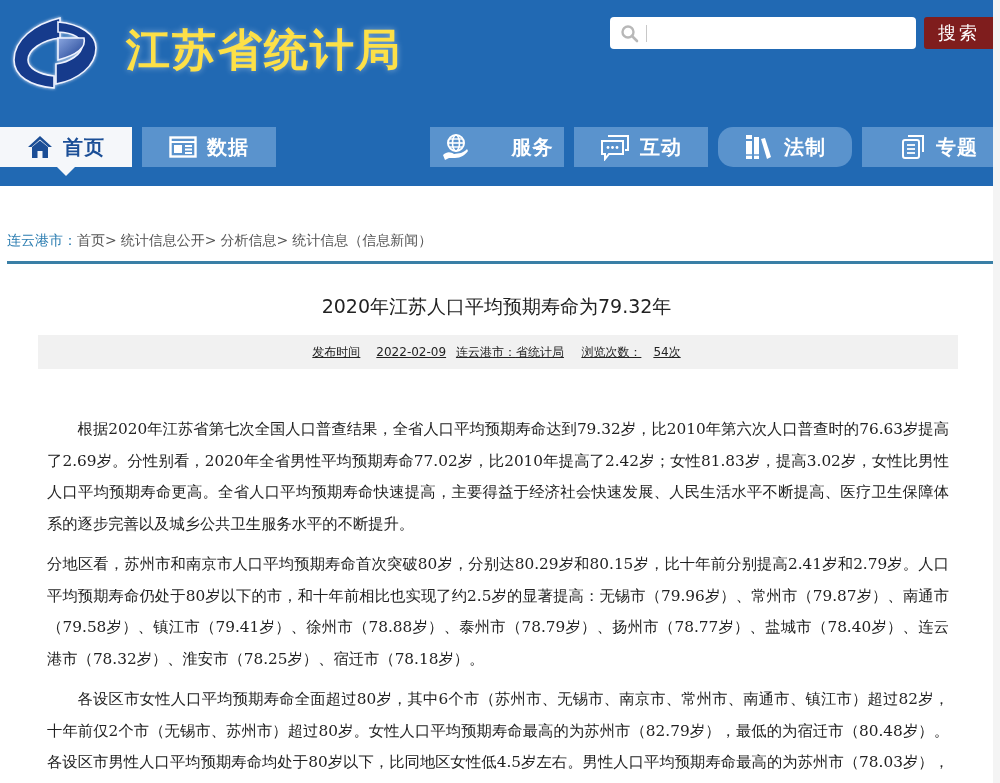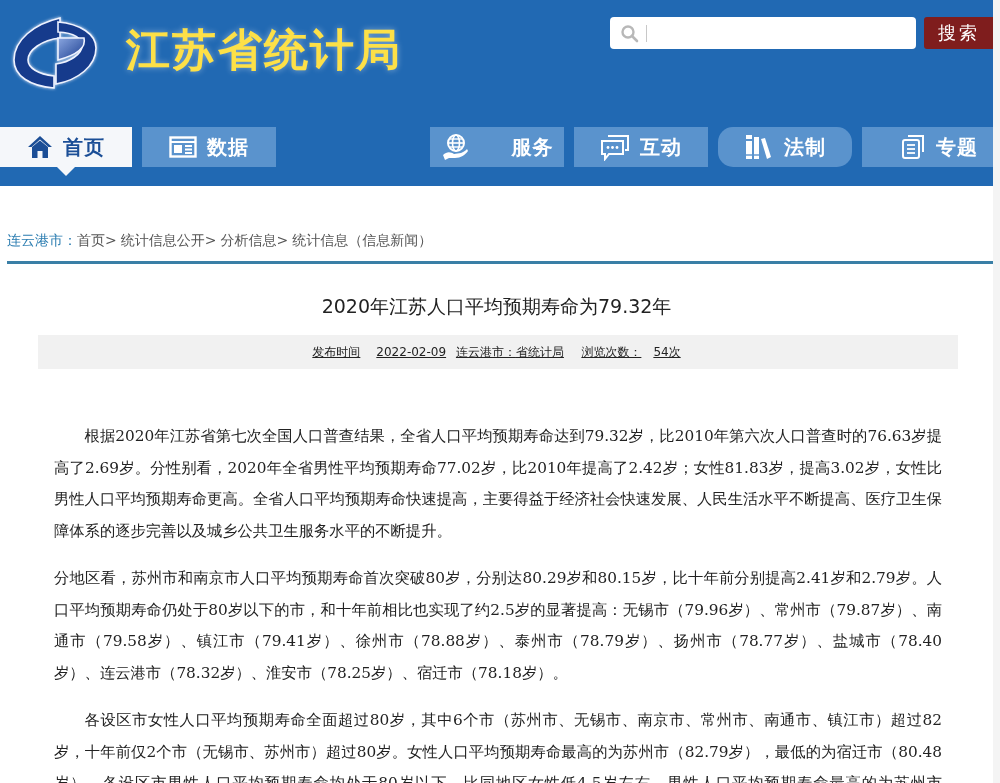--- a/index.html
+++ b/index.html
@@ -35,21 +35,21 @@
   .breadcrumb .bc-item { color: #555; cursor: pointer; }
   .breadcrumb .bc-sep { color: #555; margin: 0 4px 0 0; }
   .bc-line { position: absolute; left: 7px; top: 261px; width: 986px; height: 3px; background: #3a7fa6; }
 
   
   .article-title { position: absolute; left: 0; top: 294px; width: 993px; text-align: center; font-size: 19px; color: #222; }
   .meta-bar { position: absolute; left: 38px; top: 335px; width: 920px; height: 34px; background: #f1f1f1; text-align: center; line-height: 34px; font-size: 12px; color: #222; }
   .meta-bar span { margin: 0 3px; text-decoration: underline; }
 
   .article-body { position: absolute; left: 38px; top: 405px; width: 920px; font-family: "DejaVu Serif", "Liberation Serif", serif; font-size: 15.3px; line-height: 31.5px; color: #222; text-align: justify; }
-  .article-body p { margin: 16px; }
+  .article-body p { margin: 9px; }
   .article-body p.indent { text-indent: 2em; }
 </style>
 </head>
 <body>
 
 <div class="page">
 
   <div class="header">
     <svg class="logo" viewBox="0 0 92 88">
       <defs>

